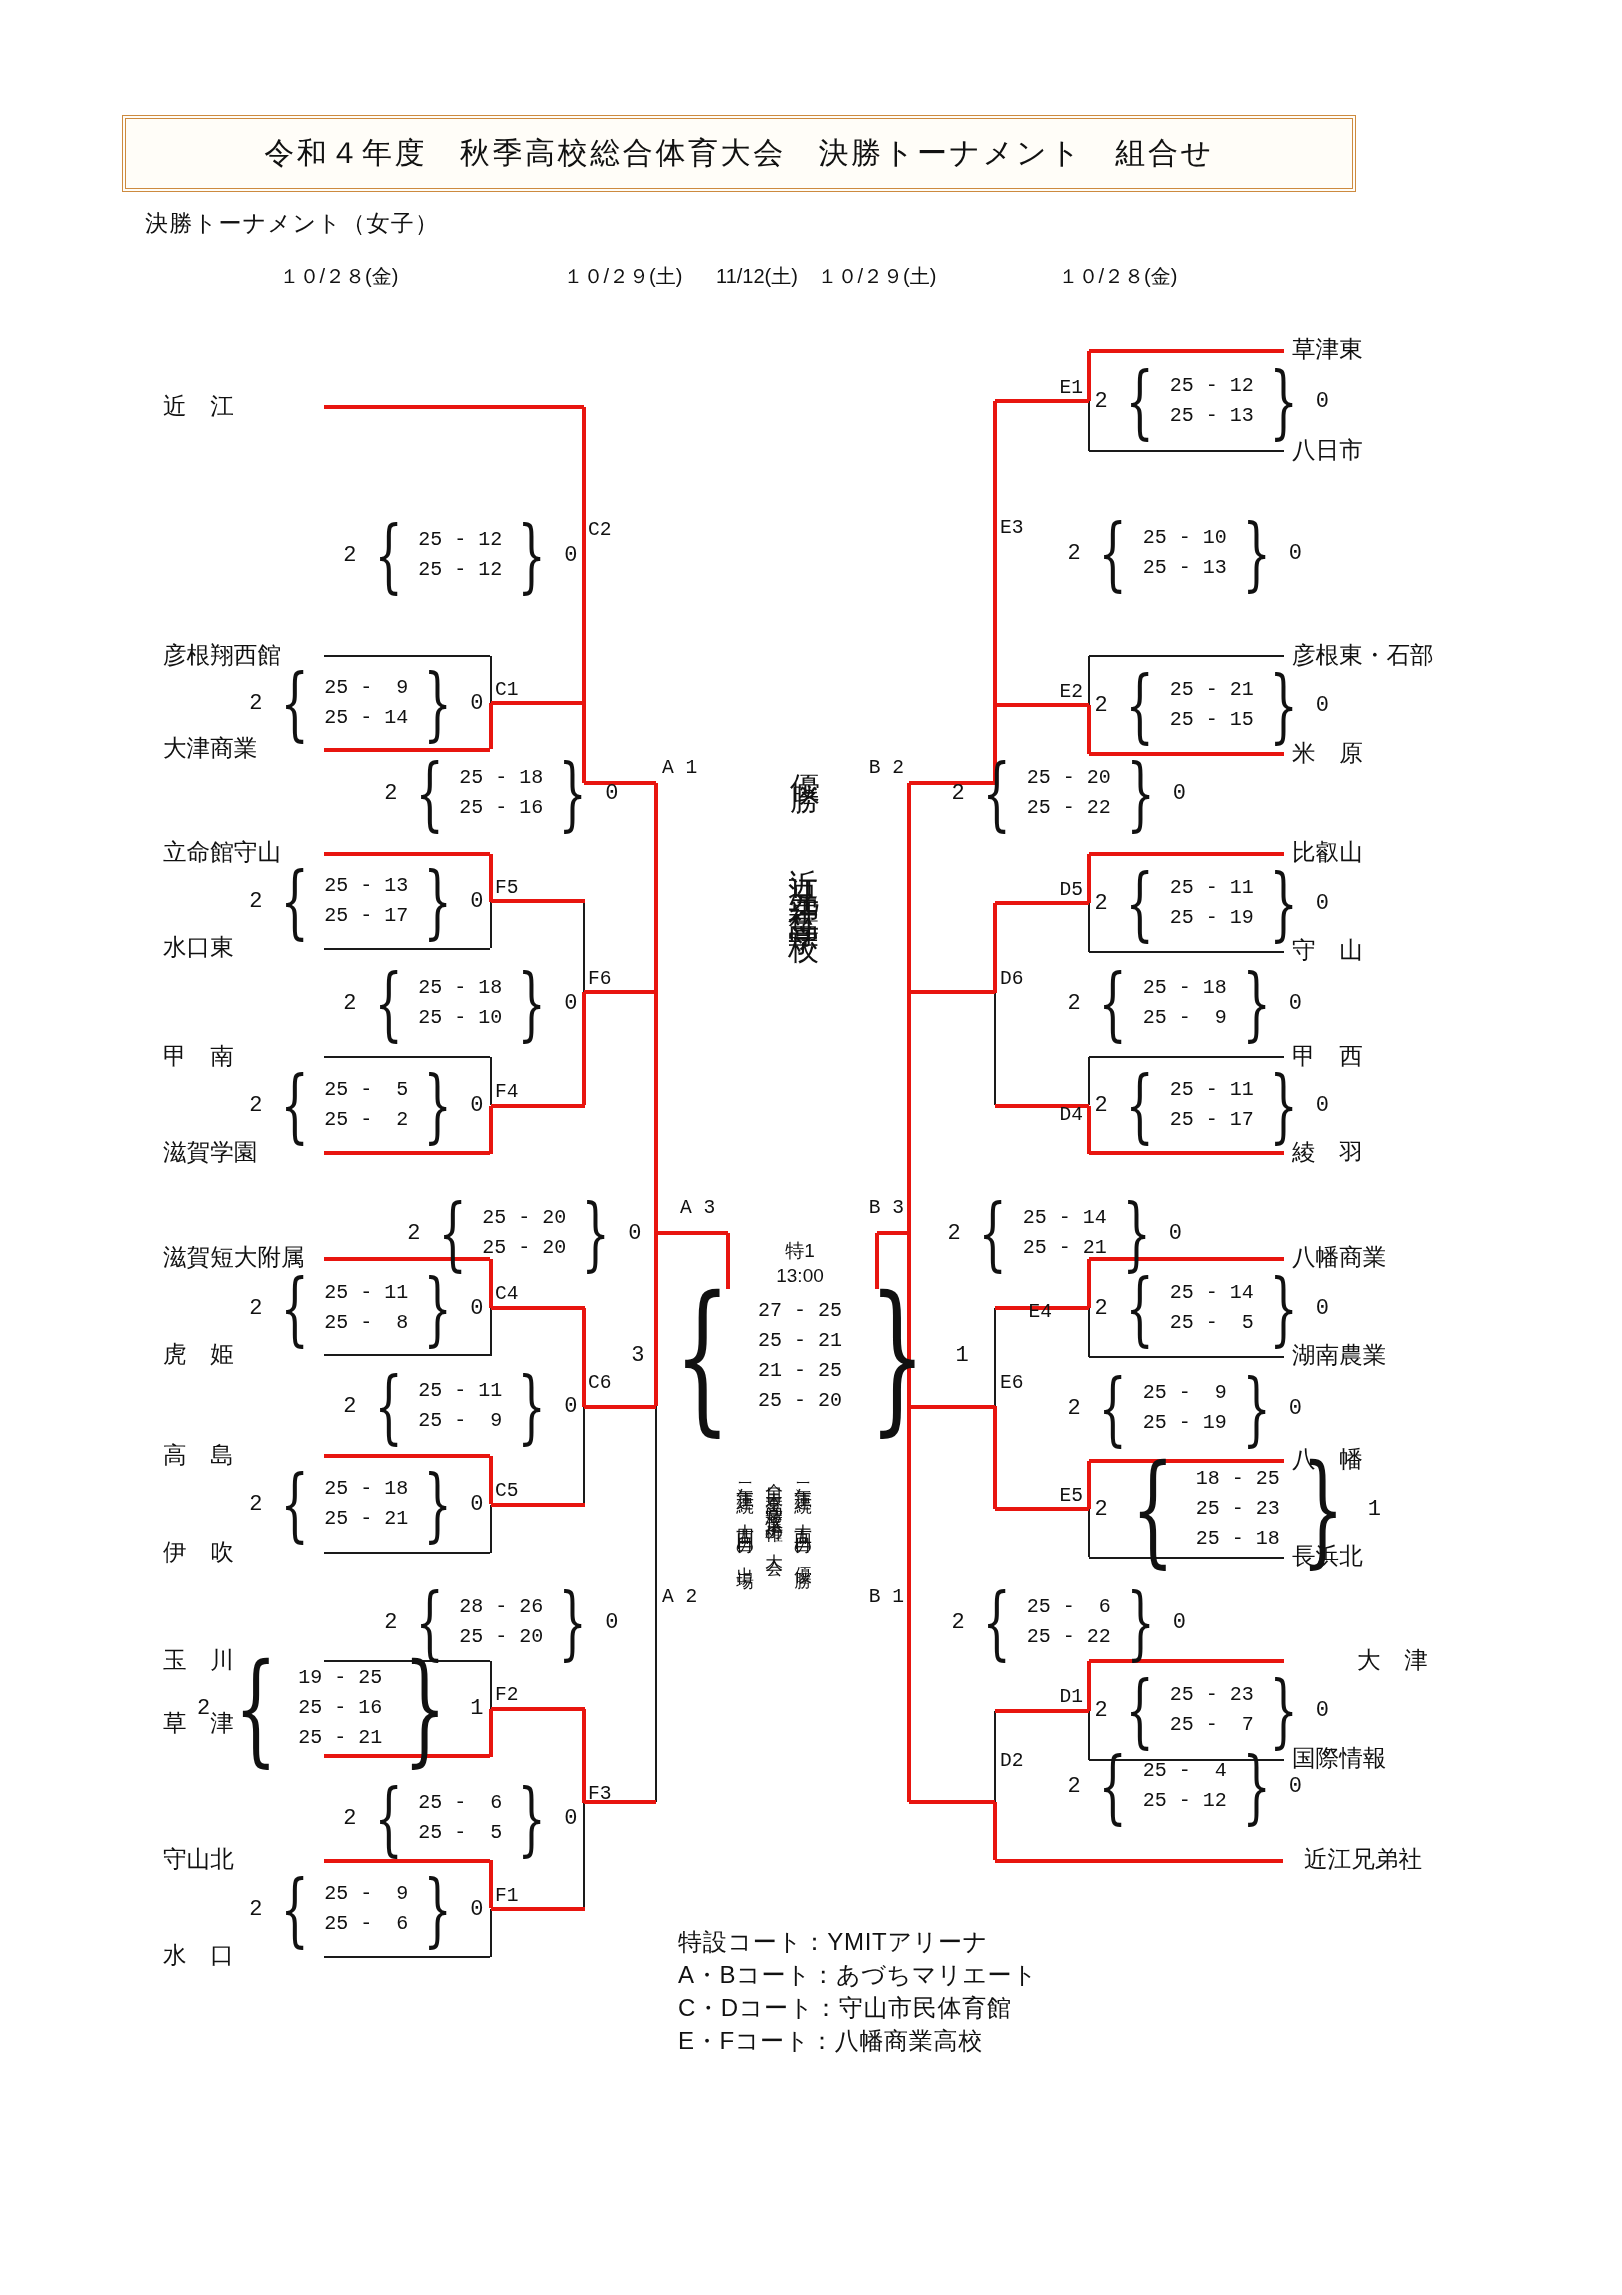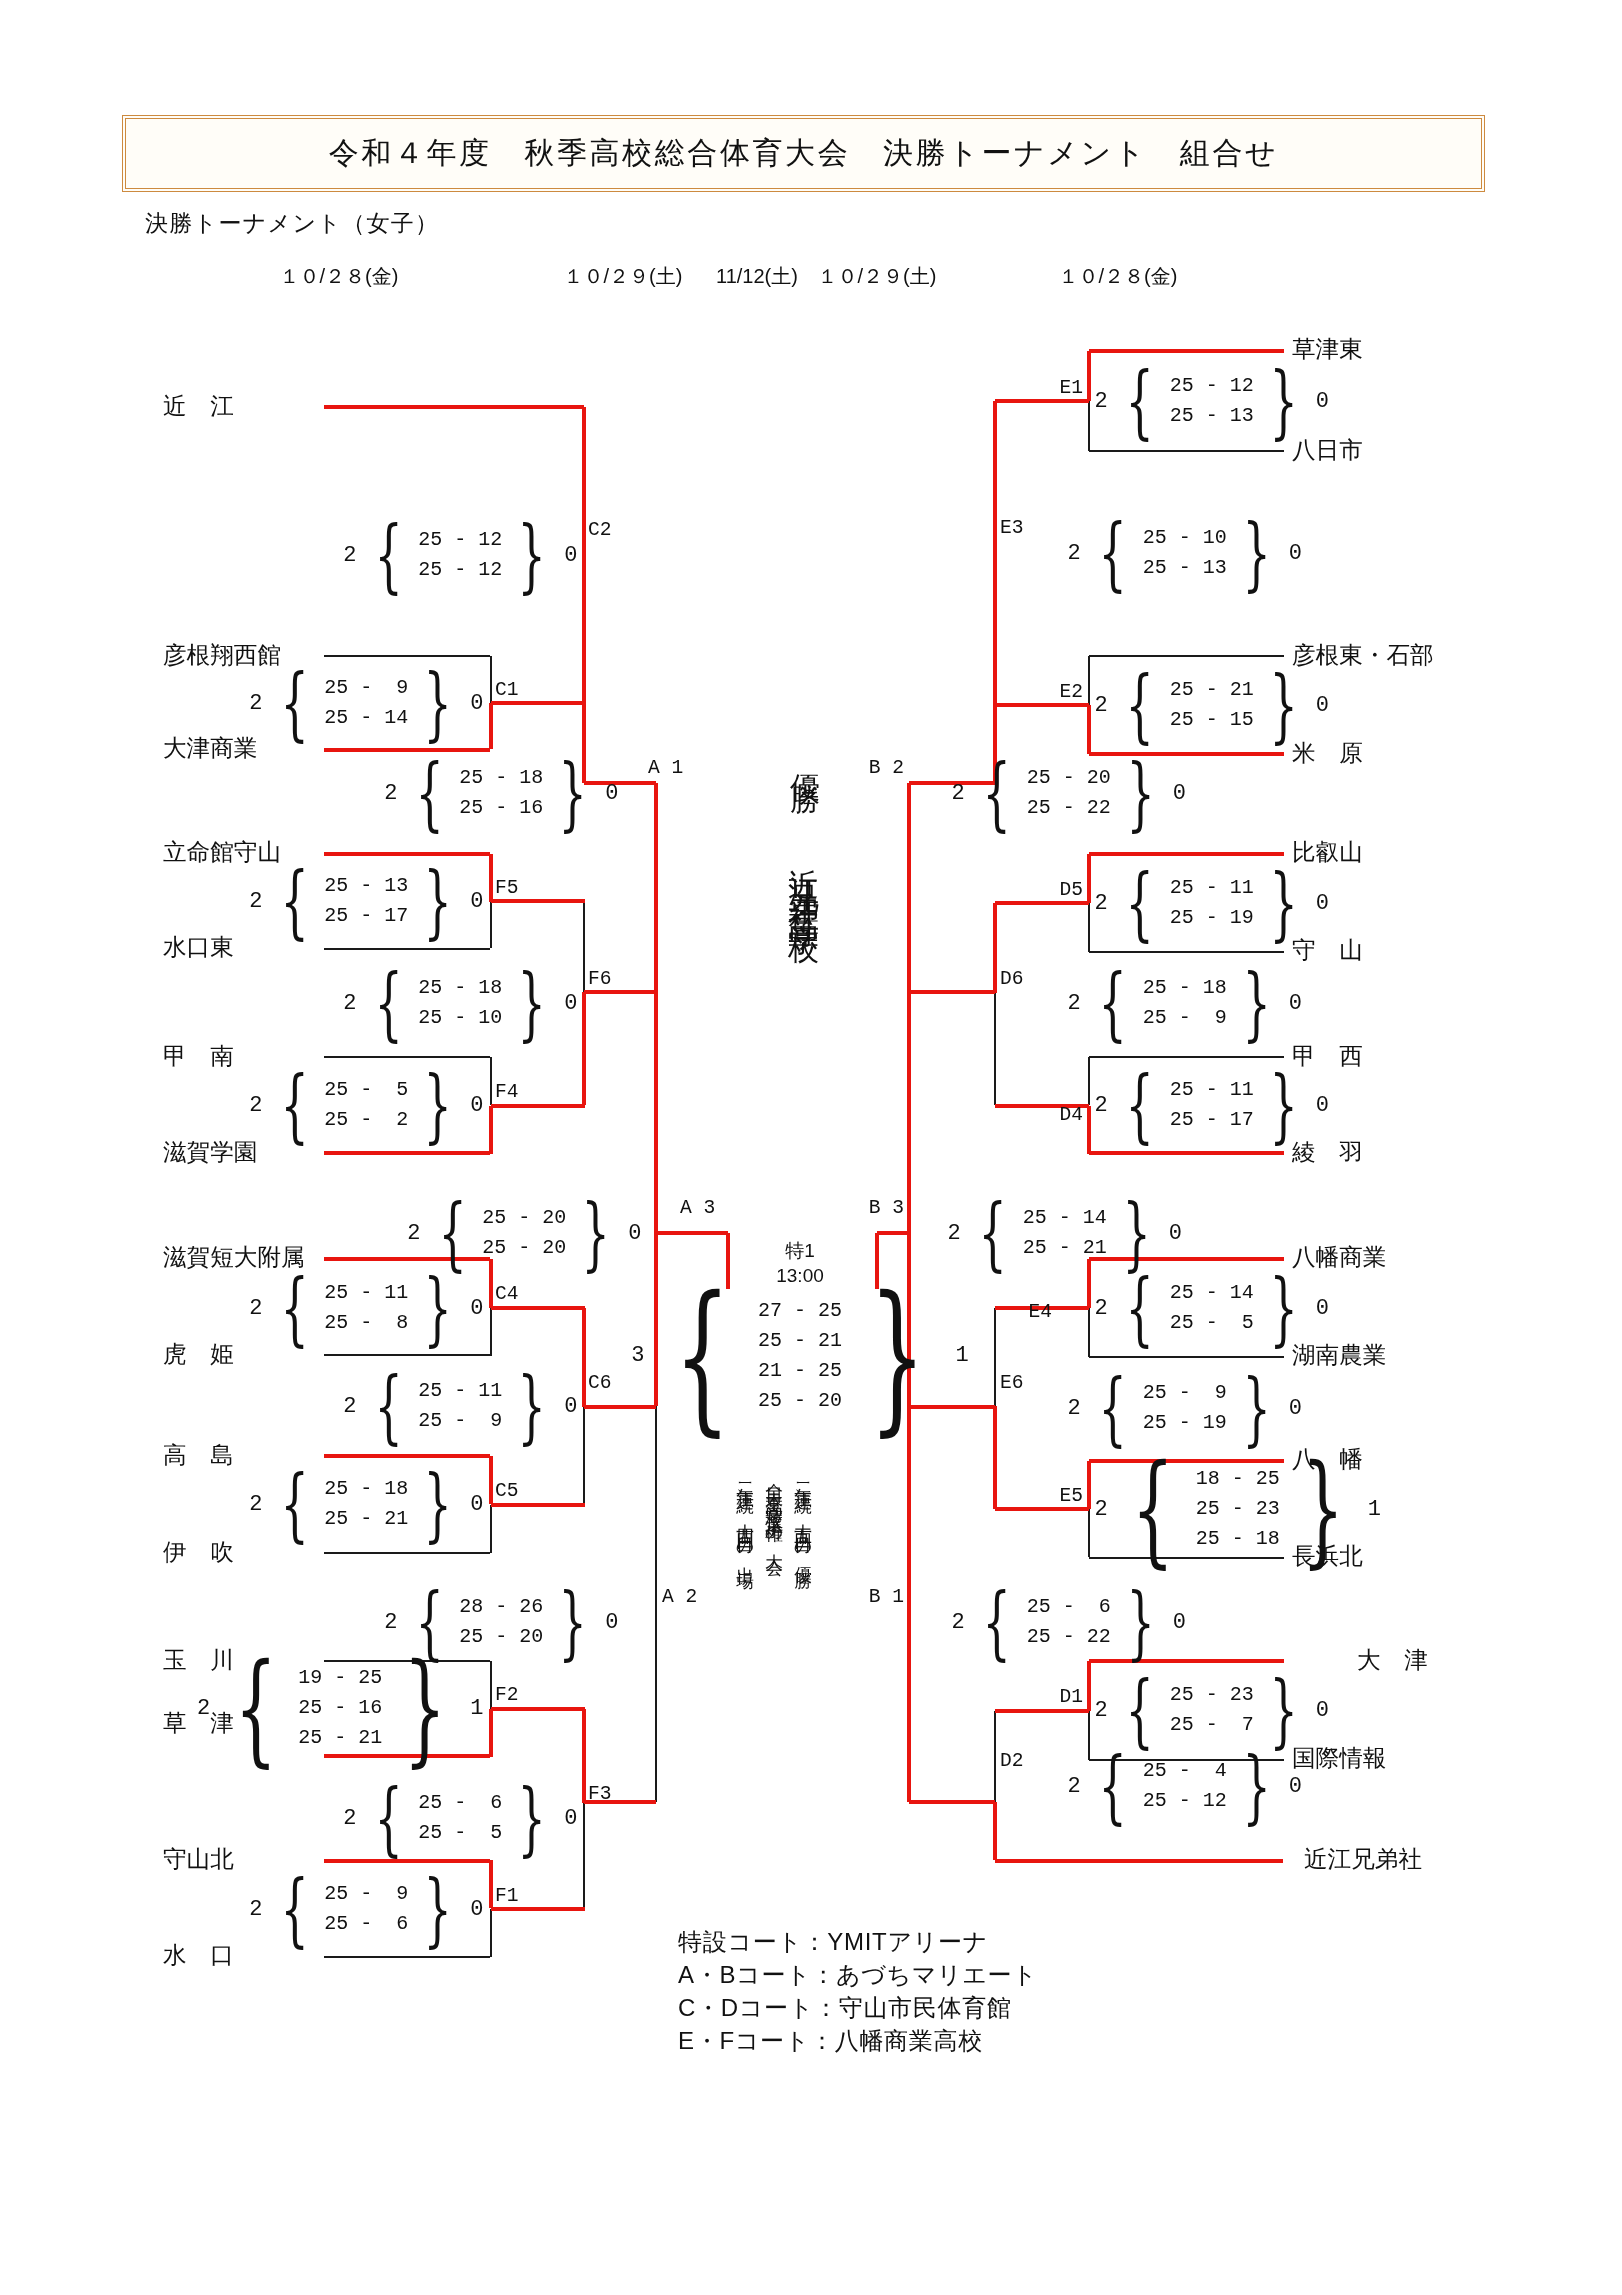--- a/index.html
+++ b/index.html
@@ -1,19 +1,19 @@
 <!DOCTYPE html>
 <html style="--red: #e8150f; --line: #1a1a1a; --accent: #cd8a3f;font-size:10.5px"><head>
 <meta charset="utf-8">
 <style>
   *{margin:0;padding:0;box-sizing:border-box}
   html,body{background:#ffffff}
   .page{position:relative;width:1622px;height:2295px;background:#fff;color:#111;
         font-family:"Liberation Sans",sans-serif;overflow:hidden}
-  .titlebox{position:absolute;left:122px;top:115px;width:1363px;height:77px;
+  .titlebox{position:absolute;left:122px;top:115px;width:1234px;height:77px;
         border:4.6px double var(--accent,#cd8a3f);background:#fffdf8;
         display:flex;align-items:center;justify-content:center;
         font-size:30px;letter-spacing:2.6px;font-weight:500}
   .subtitle{position:absolute;left:145px;top:208px;font-size:23px;letter-spacing:1.3px}
   .date{position:absolute;top:263px;font-size:20px;transform:translateX(-50%);white-space:nowrap}
   .team{position:absolute;font-size:23.6px;line-height:31px;height:31px;white-space:nowrap;z-index:3}
   .ln{position:absolute;background:var(--line,#1a1a1a);z-index:1}
   .ln.red{background:var(--red,#e8150f);z-index:2}
   .score{position:absolute;display:flex;align-items:center;gap:3.9px;z-index:4;
          font-family:"Liberation Mono",monospace}
@@ -201,21 +201,21 @@
       <div class="score" style="top: 750px; height: 86px; right: 1001px;">
         <span class="num">2</span>
         <span class="brace" style="font-size: 81px;">{</span>
         <div class="sets">
           <div>25 - 18</div>
           <div>25 - 16</div>
         </div>
         <span class="brace" style="font-size: 81px;">}</span>
         <span class="num">0</span>
       </div>
-      <div class="mcode" style="left: 648px; top: 757px;">A 1</div>
+      <div class="mcode" style="left: 662px; top: 757px;">A 1</div>
       <div class="score" style="top: 858px; height: 86px; right: 1136px;">
         <span class="num">2</span>
         <span class="brace" style="font-size: 81px;">{</span>
         <div class="sets">
           <div>25 - 13</div>
           <div>25 - 17</div>
         </div>
         <span class="brace" style="font-size: 81px;">}</span>
         <span class="num">0</span>
       </div>

